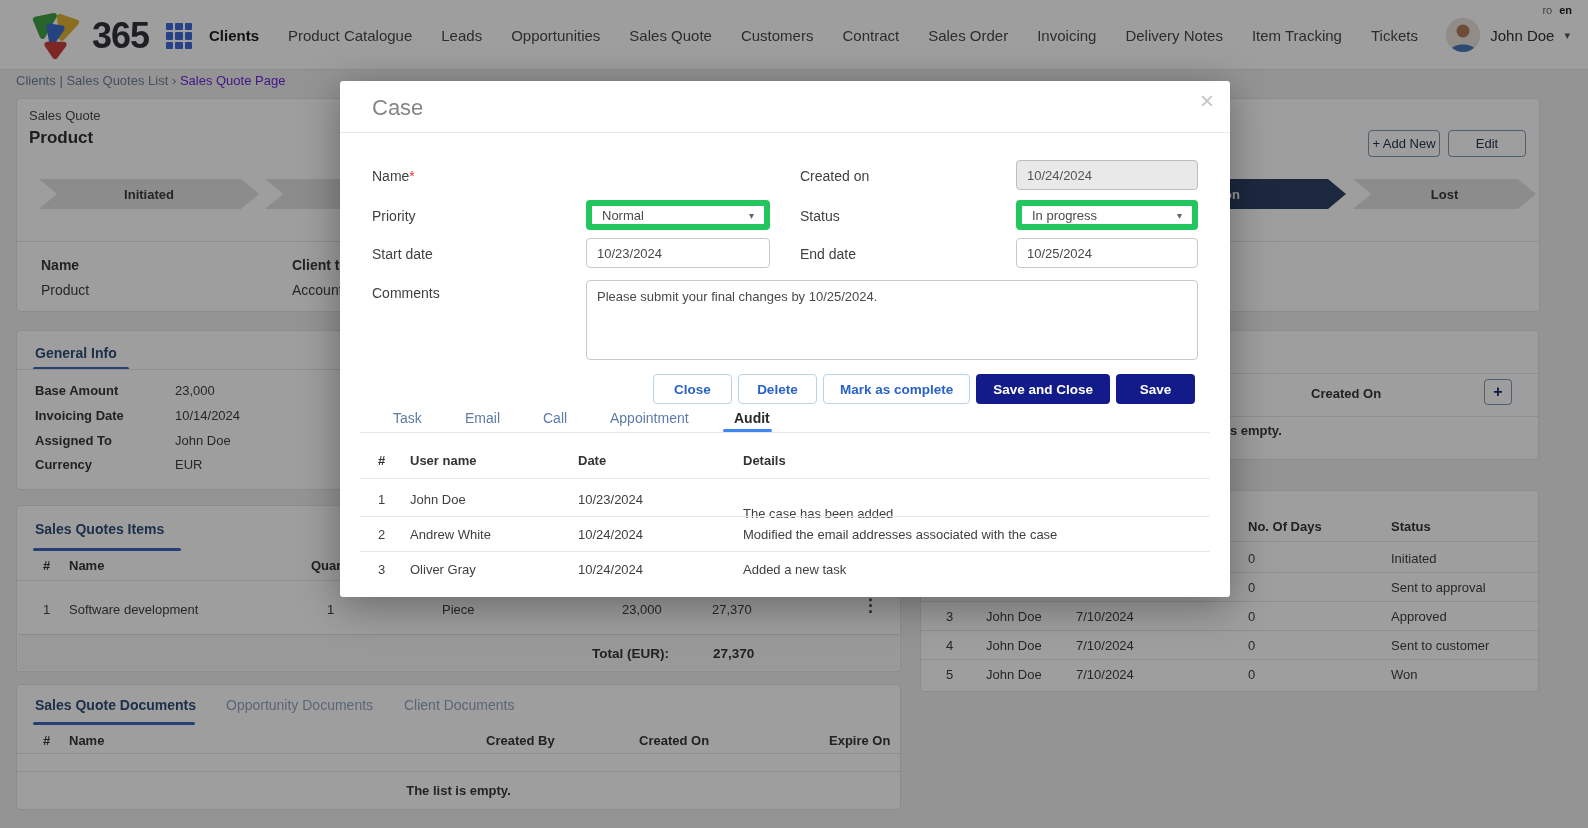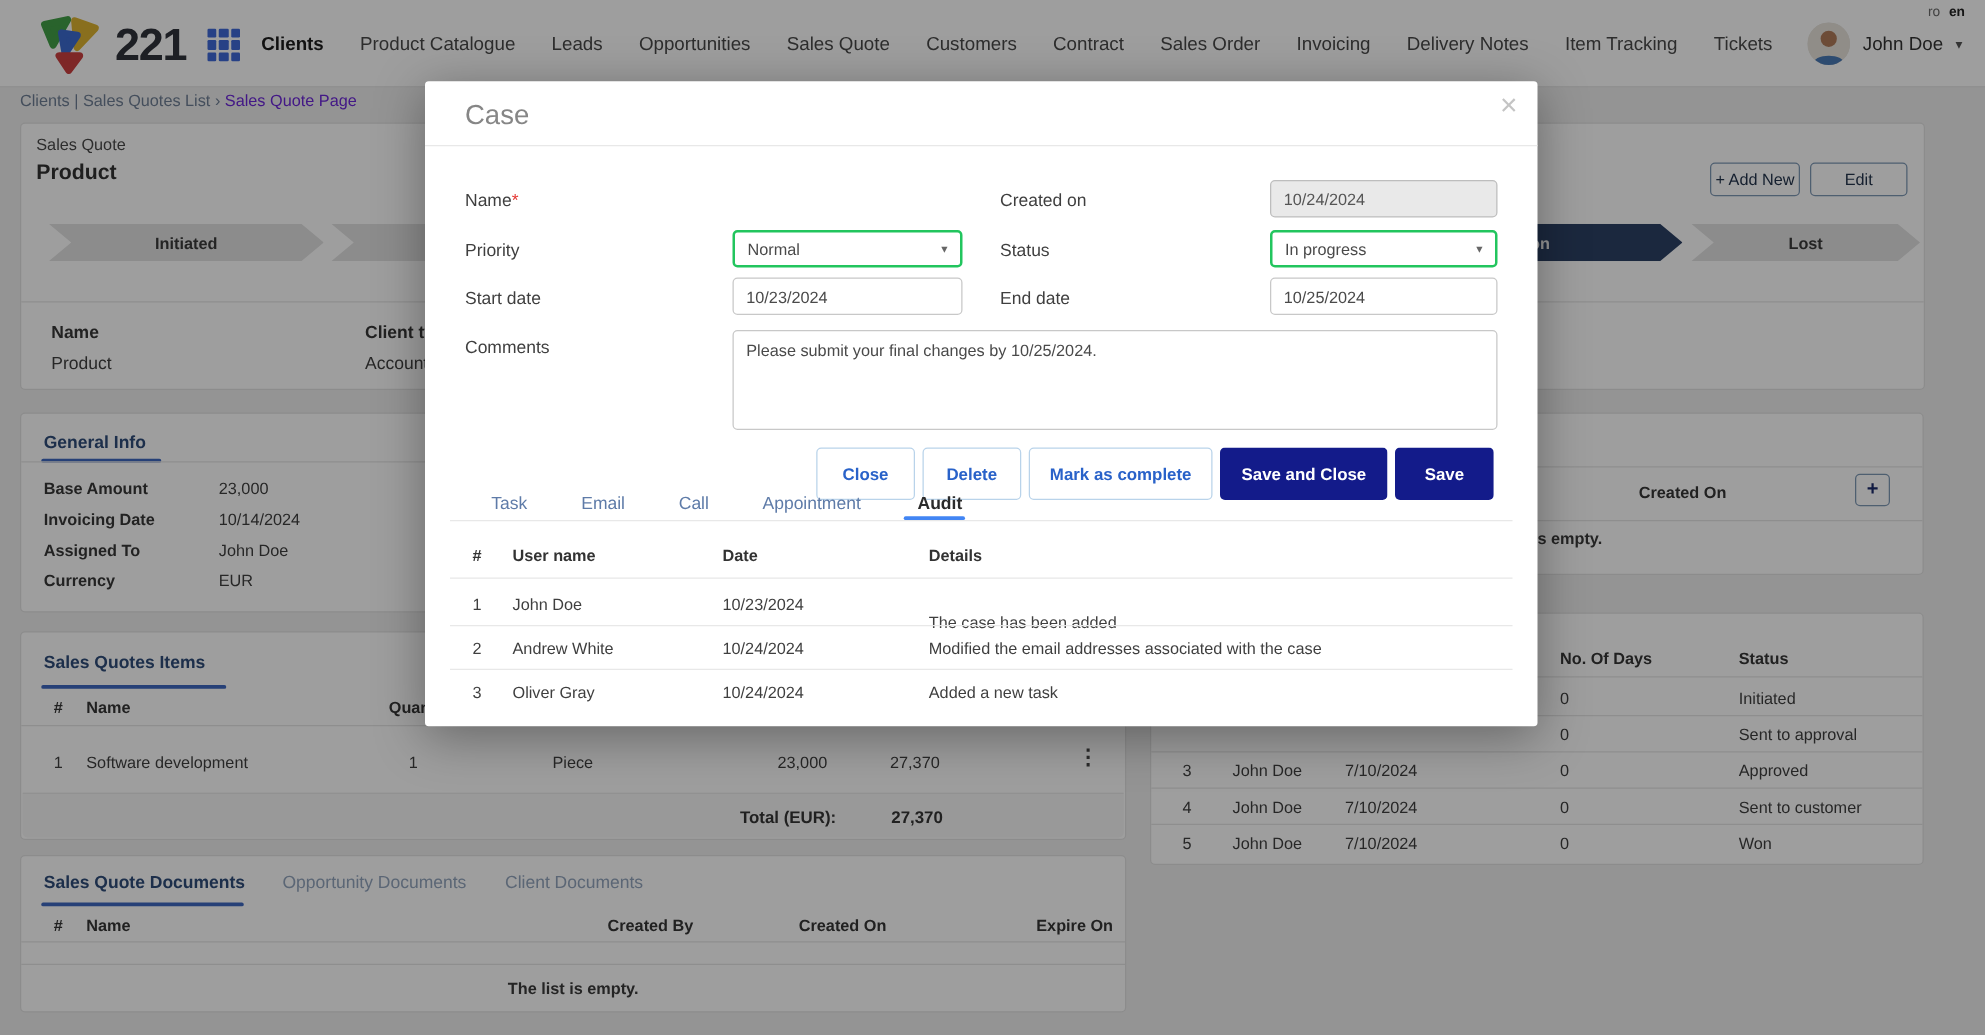--- a/index.html
+++ b/index.html
@@ -45,33 +45,33 @@
   .chev { position:absolute; height:30px; background:#e2e2e2; display:flex; align-items:center; justify-content:center;
           clip-path:polygon(0 0, calc(100% - 18px) 0, 100% 50%, calc(100% - 18px) 100%, 0 100%, 18px 50%);
           font-size:13px; font-weight:bold; color:#3b3b3b; cursor:pointer; }
   .chev.active { background:#2d4265; color:#f3f3f3; }
 
   .kebab { font-size:17px; font-weight:bold; color:#444; cursor:pointer; line-height:14px; }
   .total-row { position:absolute; left:1px; right:1px; bottom:1px; height:36px; background:#f7f7f7; border-top:1px solid #e0e0e0; border-radius:0 0 4px 4px; }
 
   
   .overlay { position:absolute; inset:0; background:rgba(0,0,0,0.38); z-index:50; }
-  .modal { position:absolute; left:340px; top:65px; width:890px; height:516px; background:#fff; border-radius:3px; box-shadow:0 8px 40px rgba(0,0,0,0.35); z-index:100; }
+  .modal { position:absolute; left:340px; top:81px; width:890px; height:516px; background:#fff; border-radius:3px; box-shadow:0 8px 40px rgba(0,0,0,0.35); z-index:100; }
   .modal-title { position:absolute; left:32px; top:14px; font-size:22px; color:#868686; }
   .modal-close { position:absolute; right:16px; top:6px; font-size:24px; color:#c4c4c4; cursor:pointer; }
   .m-div { position:absolute; border-top:1px solid #e8e8e8; }
   .f-lbl { position:absolute; font-size:14px; color:#3f3f3f; }
   .req { color:#e53935; }
   .f-input { position:absolute; height:30px; border:1px solid #c8c8c8; border-radius:4px; font-family:"Liberation Sans",sans-serif; font-size:13px; color:#4a4a4a; padding:0 10px; background:#fff; }
   .f-input:disabled { background:#e9e9e9; border-color:#bdbdbd; color:#555; }
-  .f-select { position:absolute; height:30px; border:2px solid #22c55e; border-radius:4px; font-size:13px; color:#4a4a4a; padding:0 10px; display:flex; align-items:center; justify-content:space-between; cursor:pointer; background:#fff; }
+  .f-select { position:absolute; height:30px; border:6px solid #22c55e; border-radius:4px; font-size:13px; color:#4a4a4a; padding:0 10px; display:flex; align-items:center; justify-content:space-between; cursor:pointer; background:#fff; }
   .f-select .caret { color:#666; font-size:10px; }
   .f-textarea { position:absolute; border:1px solid #c8c8c8; border-radius:4px; font-family:"Liberation Sans",sans-serif; font-size:13px; color:#4a4a4a; padding:8px 10px; resize:none; background:#fff; }
   .btn-row { position:absolute; right:35px; top:293px; display:flex; gap:6px; }
-  .btn { height:42px; border-radius:4px; font-size:13.5px; font-weight:bold; display:flex; align-items:center; justify-content:center; padding:0 16px; cursor:pointer; border:1px solid transparent; font-family:"Liberation Sans",sans-serif; }
+  .btn { height:30px; border-radius:4px; font-size:13.5px; font-weight:bold; display:flex; align-items:center; justify-content:center; padding:0 16px; cursor:pointer; border:1px solid transparent; font-family:"Liberation Sans",sans-serif; }
   .btn.outline { background:#fff; border-color:#b9d3ea; color:#2962c9; min-width:79px; }
   .btn.navy { background:#131b8a; color:#fff; }
   .mtab { position:absolute; top:329px; font-size:14px; color:#5e7ba8; cursor:pointer; }
   .mtab.active { color:#2b2b2b; font-weight:bold; }
   .mtabu { position:absolute; left:383px; top:348px; width:49px; height:3px; background:#4285f4; border-radius:2px; }
   .a-th { position:absolute; font-size:13px; font-weight:bold; color:#333; }
   .a-td { position:absolute; font-size:13px; color:#3f3f3f; }
 
   .plus-btn { position:absolute; width:28px; height:26px; border:1px solid #7e99b5; border-radius:4px; background:#fff; color:#1b2a6b; font-weight:bold; font-size:16px; display:flex; align-items:center; justify-content:center; cursor:pointer; }
 </style>
@@ -79,21 +79,21 @@
 <body>
 
 <div class="topnav">
   <div class="logo-wrap">
     <svg width="58" height="50" viewBox="0 0 56 52">
       <path d="M8,9 L27,5 L15,26 Z" fill="#43a047" stroke="#43a047" stroke-width="6" stroke-linejoin="round"></path>
       <path d="M33,6 L50,12 L35,28 Z" fill="#ddb431" stroke="#ddb431" stroke-width="6" stroke-linejoin="round"></path>
       <path d="M22,16 L35,18 L25,33 Z" fill="#3c6bd0" stroke="#3c6bd0" stroke-width="6" stroke-linejoin="round"></path>
       <path d="M20,35 L37,35 L28,47 Z" fill="#cc3f3f" stroke="#cc3f3f" stroke-width="6" stroke-linejoin="round"></path>
     </svg>
-    <span class="logo-365">221</span>
+    <span class="logo-365">365</span>
   </div>
   <div class="grid-icon">
     <span></span>
       <span></span>
       <span></span>
       <span></span>
       <span></span>
       <span></span>
       <span></span>
       <span></span>

